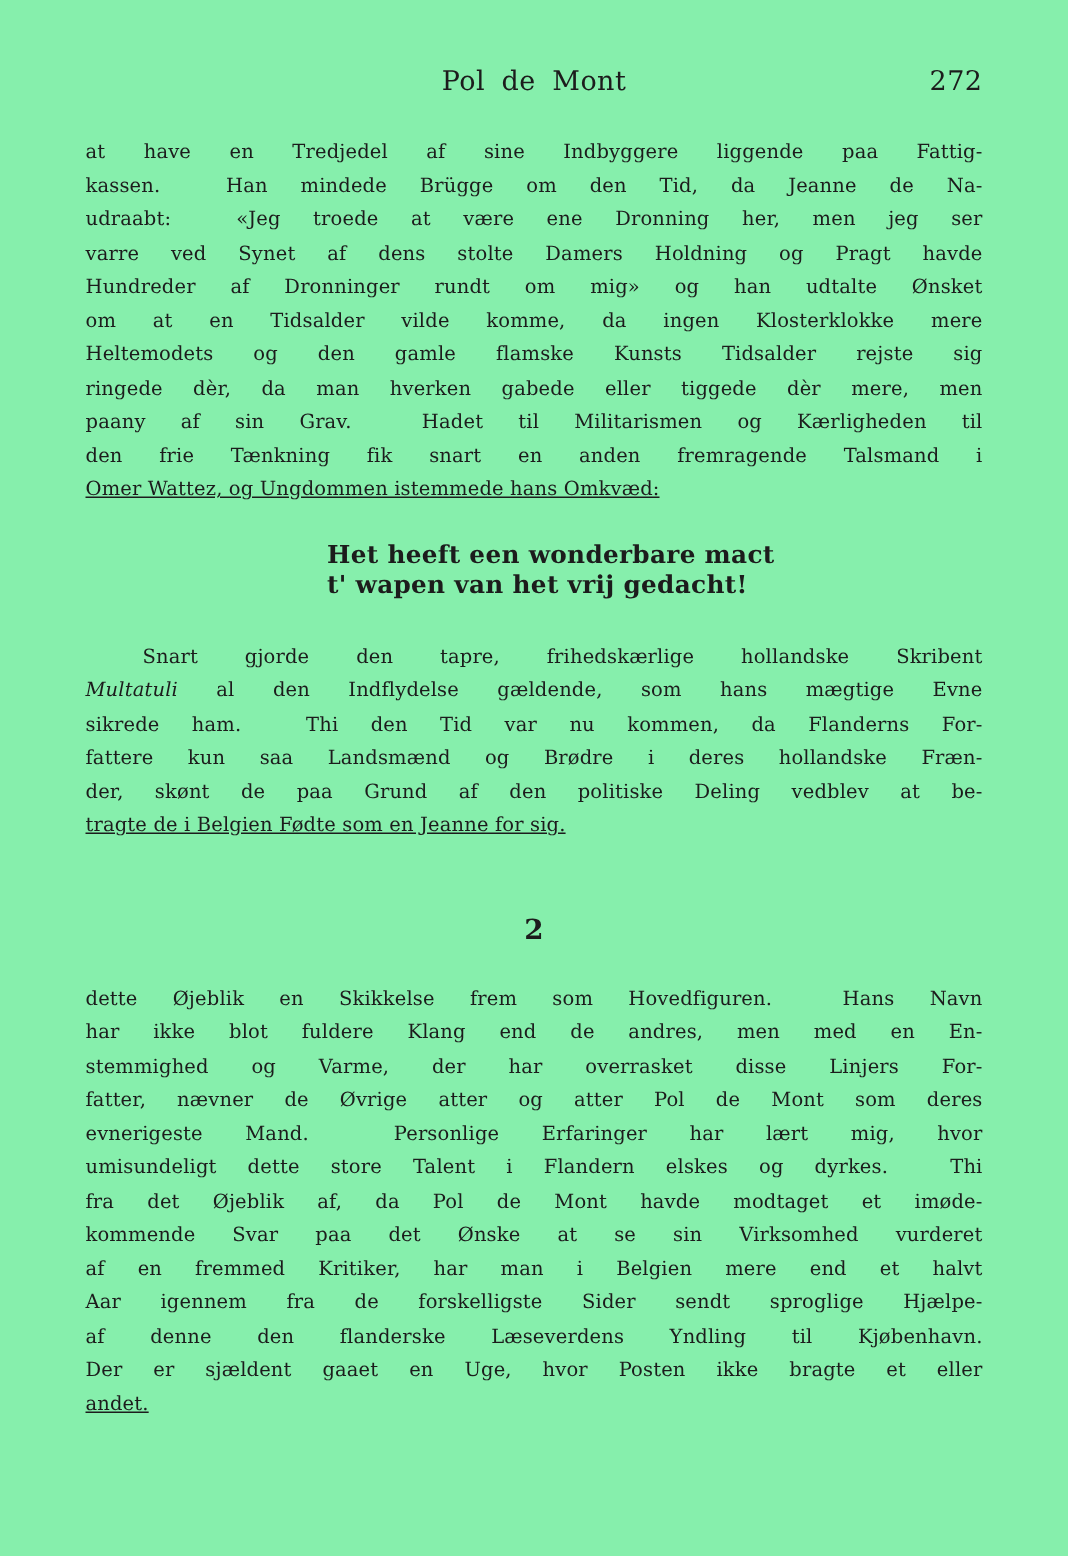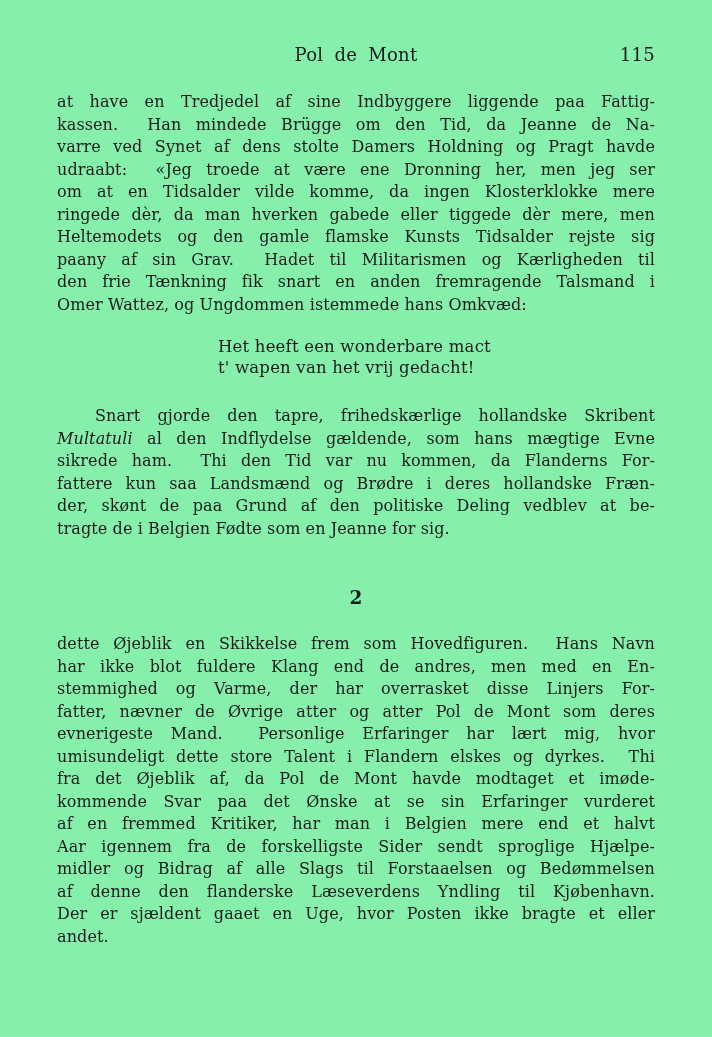--- a/index.html
+++ b/index.html
@@ -28,75 +28,78 @@
     display: block;
     text-align: center;
     word-spacing: 5px;
   }
   .page-number {
     position: absolute;
     right: 0;
     top: 0;
   }
   .para {
-    font-size: 16px;
+    font-size: 13px;
     line-height: 22.5px;
     letter-spacing: 0.1px;
   }
   .para .line {
     text-align: justify;
     text-align-last: justify;
     white-space: nowrap; 
   }
   .para .line.last {
     text-align-last: left;
+    text-decoration: underline;
   }
   .para .line.indent {
     padding-left: 38px;
   }
   .italic { font-style: italic; }
   .p1 { margin-top: 23px; }
   .verse {
     margin-top: 21px;
     margin-left: 161px;
     font-size: 16.5px;
     line-height: 20.5px;
     letter-spacing: 0.2px;
   }
   .verse .line {
     text-align: right;
     text-align-last: left;
+    font-weight: bold;
   }
   .p2 { margin-top: 27px; }
   .section-number {
     margin-top: 47px;
     text-align: center;
     font-size: 18.5px;
     font-weight: bold;
   }
   .p3 { margin-top: 25px; }
 </style>
 </head>
 <body>
 
 <div class="page">
 
   <div class="header">
     <span class="running-title">Pol de Mont</span>
-    <span class="page-number">115</span>
+    <span class="page-number">272</span>
   </div>
 
   <div class="para p1">
       <div class="line">at have en Tredjedel af sine Indbyggere liggende paa Fattig-</div>
       <div class="line">kassen.&nbsp; Han mindede Brügge om den Tid, da Jeanne de Na-</div>
+      <div class="line">udraabt:&nbsp; «Jeg troede at være ene Dronning her, men jeg ser</div>
       <div class="line">varre ved Synet af dens stolte Damers Holdning og Pragt havde</div>
-      <div class="line">udraabt:&nbsp; «Jeg troede at være ene Dronning her, men jeg ser</div>
+      <div class="line">Hundreder af Dronninger rundt om mig» og han udtalte Ønsket</div>
       <div class="line">om at en Tidsalder vilde komme, da ingen Klosterklokke mere</div>
+      <div class="line">Heltemodets og den gamle flamske Kunsts Tidsalder rejste sig</div>
       <div class="line">ringede dèr, da man hverken gabede eller tiggede dèr mere, men</div>
-      <div class="line">Heltemodets og den gamle flamske Kunsts Tidsalder rejste sig</div>
       <div class="line">paany af sin Grav.&nbsp; Hadet til Militarismen og Kærligheden til</div>
       <div class="line">den frie Tænkning fik snart en anden fremragende Talsmand i</div>
       <div class="line last">Omer Wattez, og Ungdommen istemmede hans Omkvæd:</div>
     </div>
 
   <div class="verse">
       <div class="line">Het heeft een wonderbare mact</div>
       <div class="line last">t' wapen van het vrij gedacht!</div>
     </div>
 
@@ -112,22 +115,21 @@
   <div class="section-number">2</div>
 
   <div class="para p3">
       <div class="line">dette Øjeblik en Skikkelse frem som Hovedfiguren.&nbsp; Hans Navn</div>
       <div class="line">har ikke blot fuldere Klang end de andres, men med en En-</div>
       <div class="line">stemmighed og Varme, der har overrasket disse Linjers For-</div>
       <div class="line">fatter, nævner de Øvrige atter og atter Pol de Mont som deres</div>
       <div class="line">evnerigeste Mand.&nbsp; Personlige Erfaringer har lært mig, hvor</div>
       <div class="line">umisundeligt dette store Talent i Flandern elskes og dyrkes.&nbsp; Thi</div>
       <div class="line">fra det Øjeblik af, da Pol de Mont havde modtaget et imøde-</div>
-      <div class="line">kommende Svar paa det Ønske at se sin Erfaringer vurderet</div>
+      <div class="line">kommende Svar paa det Ønske at se sin Virksomhed vurderet</div>
       <div class="line">af en fremmed Kritiker, har man i Belgien mere end et halvt</div>
       <div class="line">Aar igennem fra de forskelligste Sider sendt sproglige Hjælpe-</div>
-      <div class="line">midler og Bidrag af alle Slags til Forstaaelsen og Bedømmelsen</div>
       <div class="line">af denne den flanderske Læseverdens Yndling til Kjøbenhavn.</div>
       <div class="line">Der er sjældent gaaet en Uge, hvor Posten ikke bragte et eller</div>
       <div class="line last">andet.</div>
     </div>
 
 </div>
 
 </body></html>

